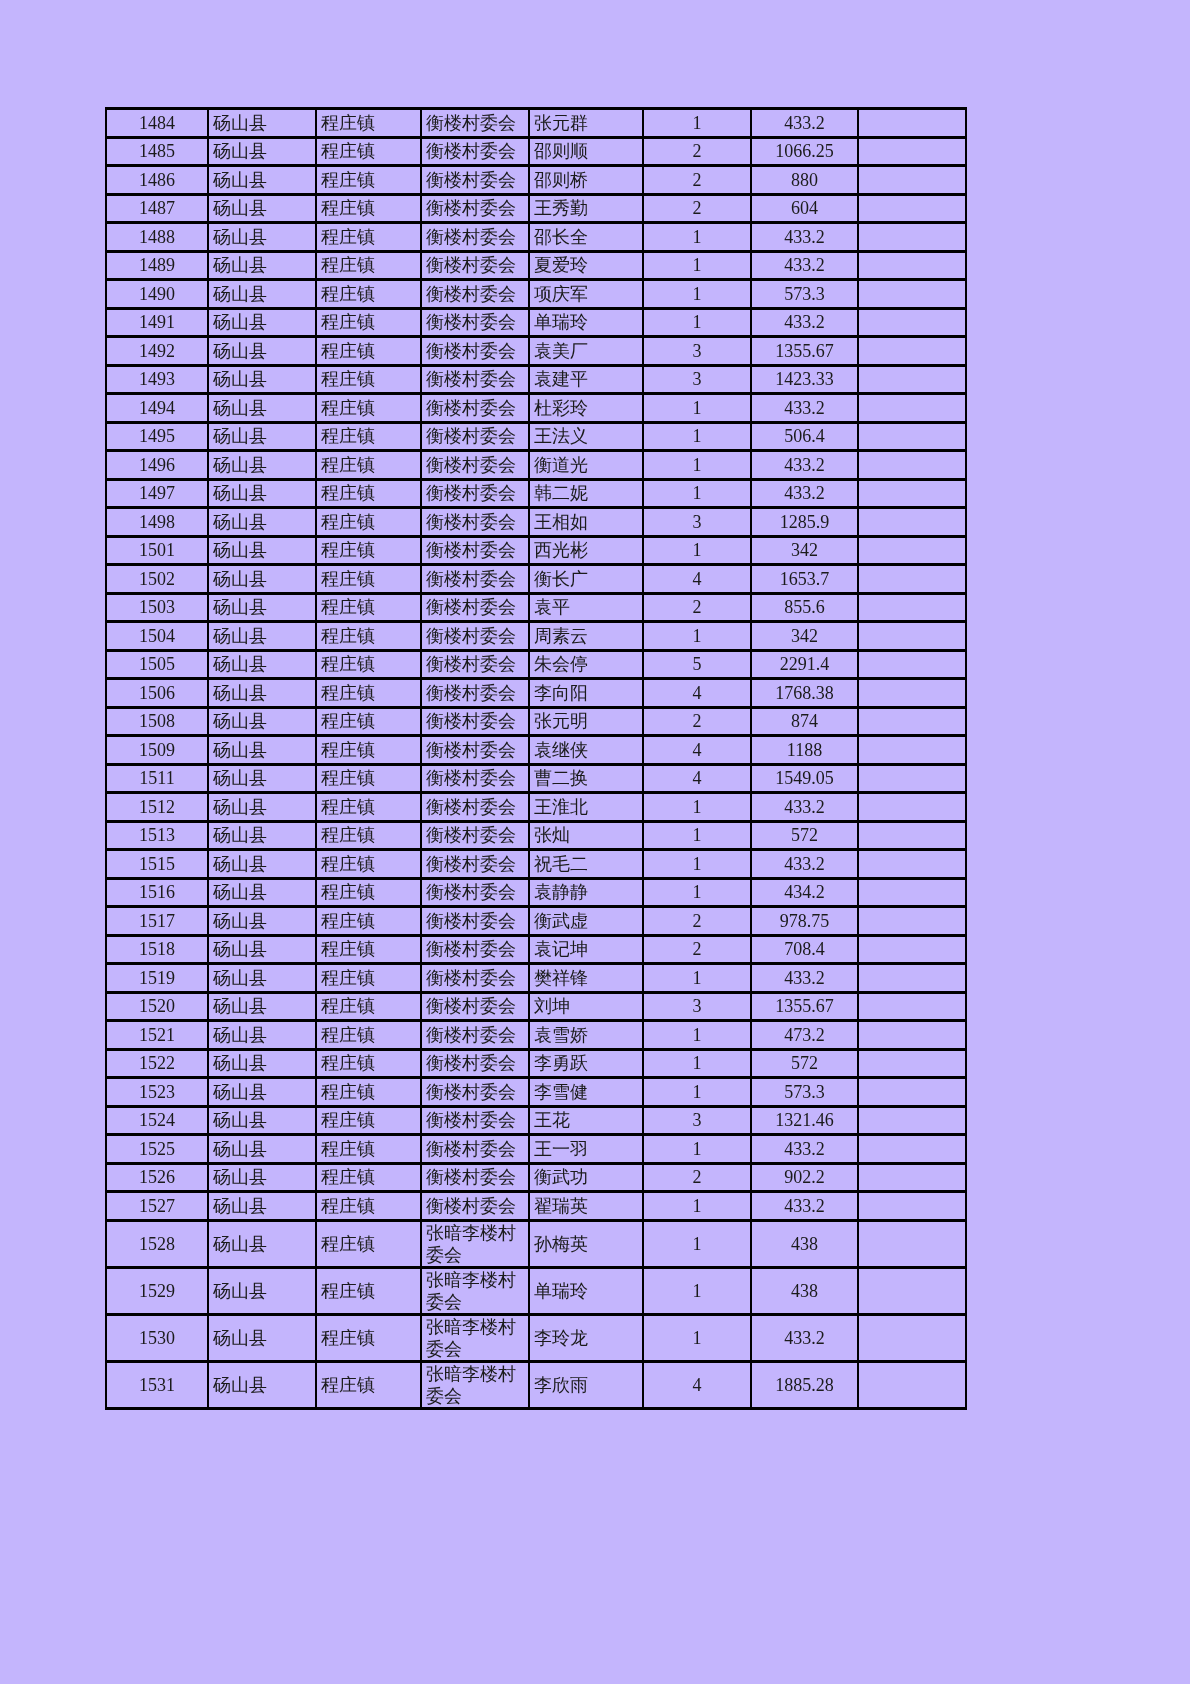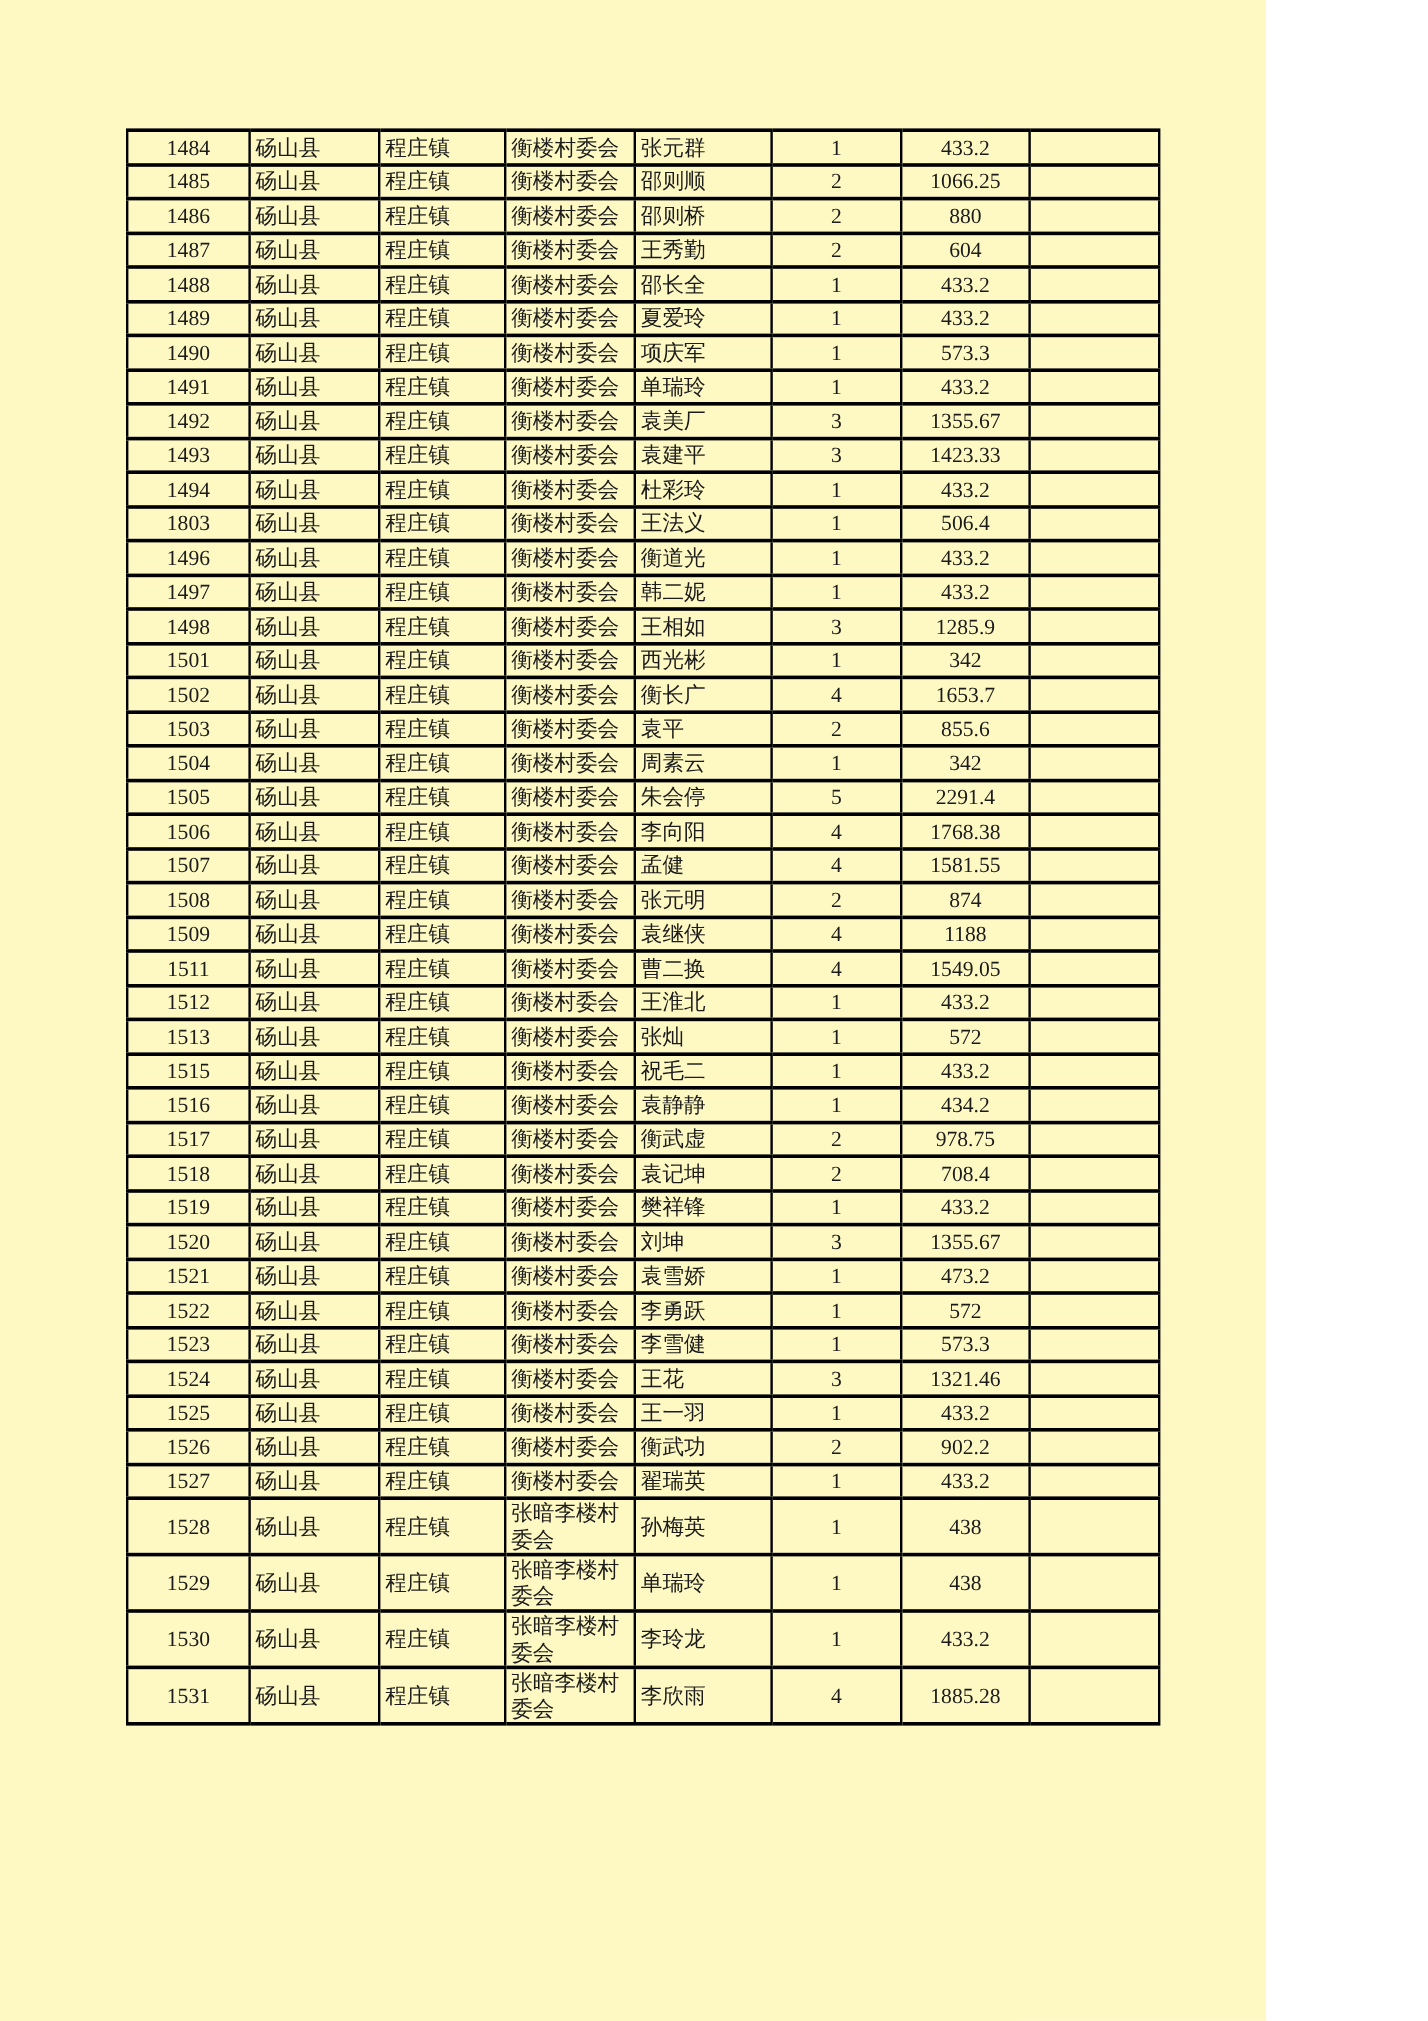--- a/index.html
+++ b/index.html
@@ -6,23 +6,23 @@
   body {
     width: 1190px;
     height: 1684px;
     background: #ffffff;
     position: relative;
     font-family: "Liberation Serif", "DejaVu Serif", serif;
   }
   .page {
     position: absolute;
     left: 0; top: 0;
-    width: 1055px;
+    width: 1190px;
     height: 1684px;
-    background: #fef9c3;
+    background: #c4b5fd;
   }
   table.data-table {
     position: absolute;
     left: 105px;
     top: 107px;
     width: 860px;
     border-collapse: collapse;
     table-layout: fixed;
     border: 1px solid #000;
   }
@@ -172,21 +172,21 @@
           <td class="col-index">1494</td>
           <td class="col-county">砀山县</td>
           <td class="col-town">程庄镇</td>
           <td class="col-village">衡楼村委会</td>
           <td class="col-name">杜彩玲</td>
           <td class="col-count">1</td>
           <td class="col-amount">433.2</td>
           <td class="col-blank"></td>
         </tr>
         <tr>
-          <td class="col-index">1803</td>
+          <td class="col-index">1495</td>
           <td class="col-county">砀山县</td>
           <td class="col-town">程庄镇</td>
           <td class="col-village">衡楼村委会</td>
           <td class="col-name">王法义</td>
           <td class="col-count">1</td>
           <td class="col-amount">506.4</td>
           <td class="col-blank"></td>
         </tr>
         <tr>
           <td class="col-index">1496</td>
@@ -269,30 +269,20 @@
           <td class="col-blank"></td>
         </tr>
         <tr>
           <td class="col-index">1506</td>
           <td class="col-county">砀山县</td>
           <td class="col-town">程庄镇</td>
           <td class="col-village">衡楼村委会</td>
           <td class="col-name">李向阳</td>
           <td class="col-count">4</td>
           <td class="col-amount">1768.38</td>
-          <td class="col-blank"></td>
-        </tr>
-        <tr>
-          <td class="col-index">1507</td>
-          <td class="col-county">砀山县</td>
-          <td class="col-town">程庄镇</td>
-          <td class="col-village">衡楼村委会</td>
-          <td class="col-name">孟健</td>
-          <td class="col-count">4</td>
-          <td class="col-amount">1581.55</td>
           <td class="col-blank"></td>
         </tr>
         <tr>
           <td class="col-index">1508</td>
           <td class="col-county">砀山县</td>
           <td class="col-town">程庄镇</td>
           <td class="col-village">衡楼村委会</td>
           <td class="col-name">张元明</td>
           <td class="col-count">2</td>
           <td class="col-amount">874</td>

